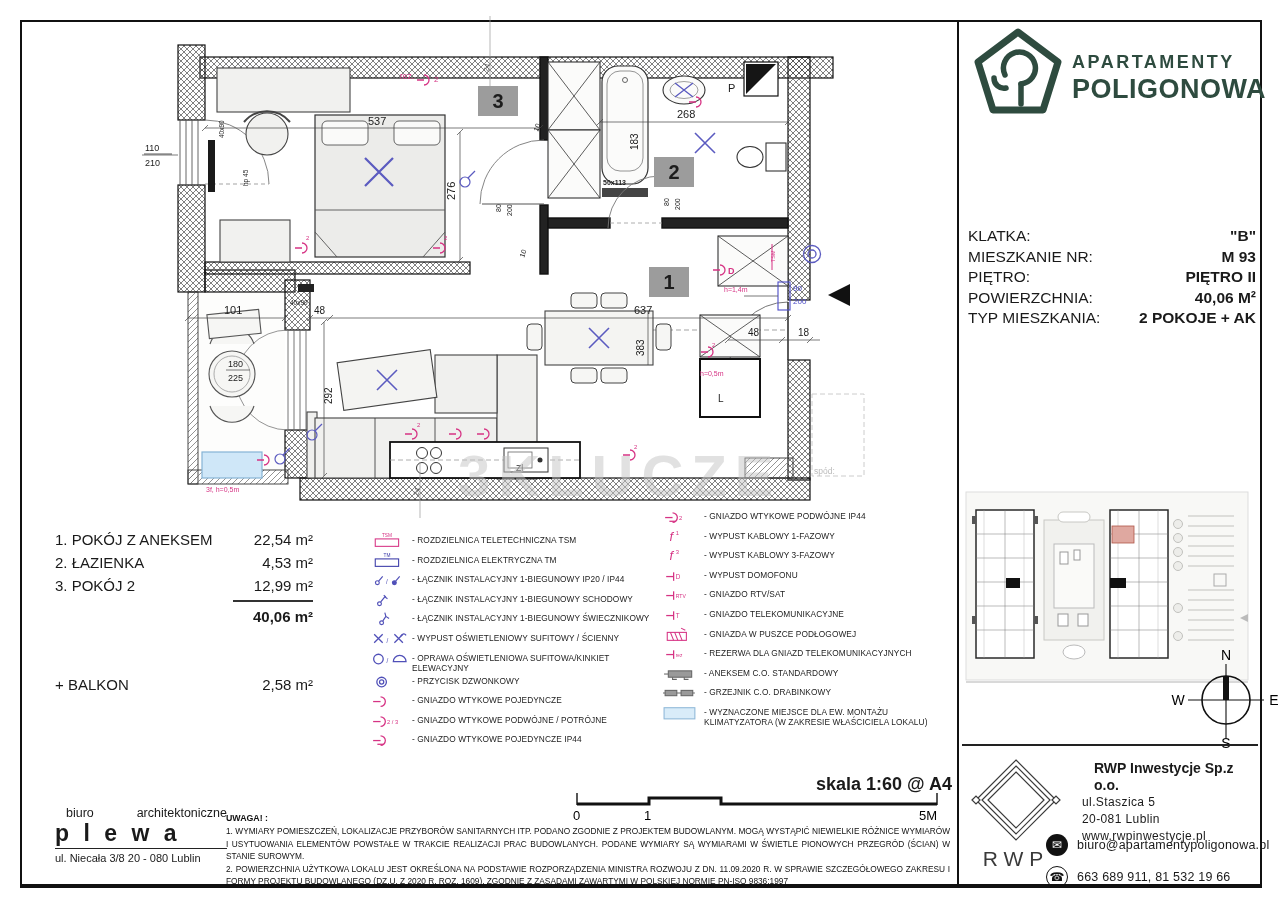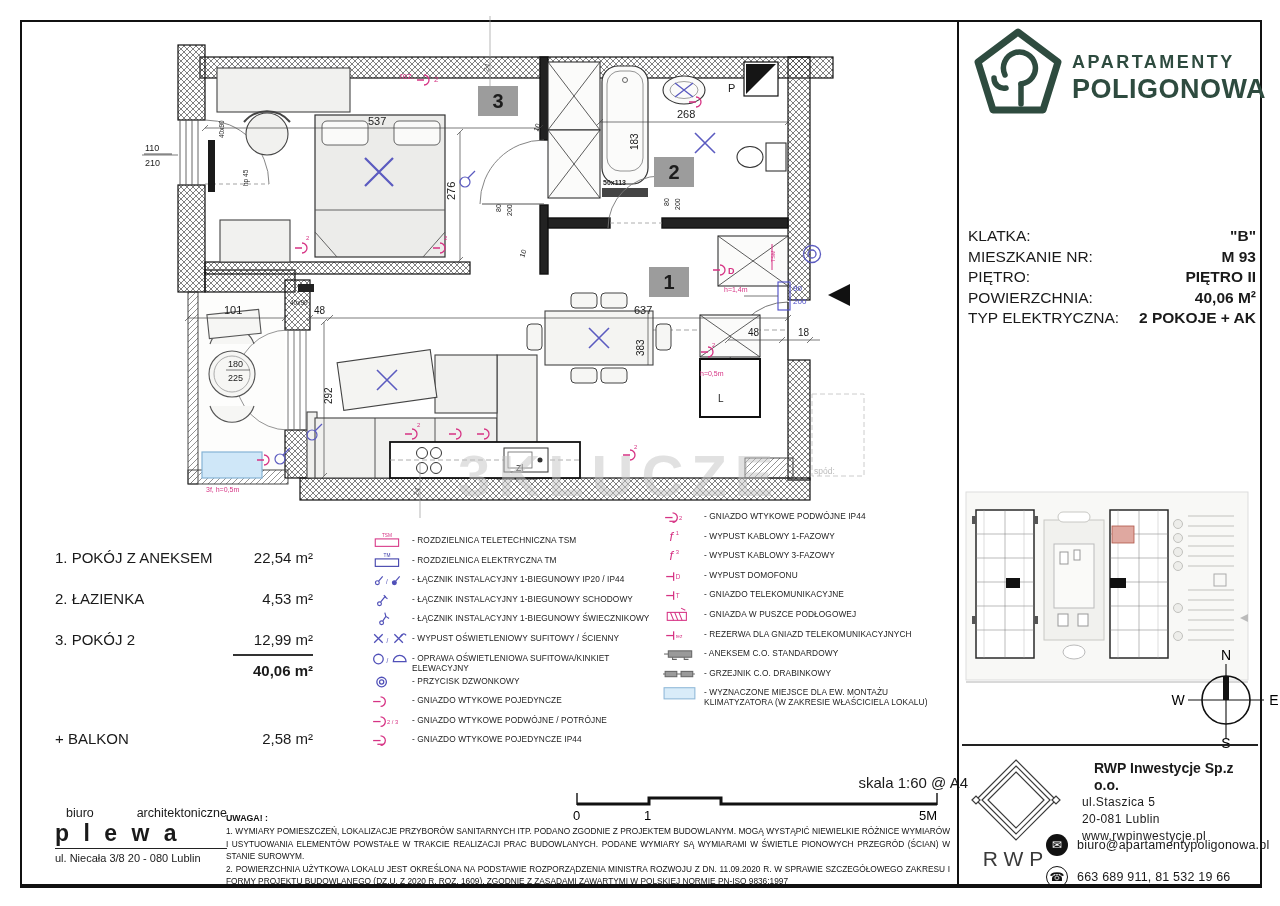--- a/index.html
+++ b/index.html
@@ -4,33 +4,33 @@
 <style>
   html,body{margin:0;padding:0;background:#fff;}
   .page{position:relative;width:1280px;height:906px;background:#fff;font-family:"Liberation Sans",sans-serif;color:#1a1a1a;overflow:hidden;}
   .frame{position:absolute;left:20px;top:20px;width:1238px;height:862px;border:2px solid #111;border-bottom-width:4px;}
   .vdiv{position:absolute;left:957px;top:20px;width:2px;height:864px;background:#111;}
   .hdiv-right{position:absolute;left:962px;top:744px;width:296px;height:2px;background:#222;}
   
   .plan-svg{position:absolute;left:172px;top:22px;width:780px;height:500px;overflow:visible;}
   
   .room-list{position:absolute;left:55px;top:528px;width:258px;font-size:15px;}
-  .rl-row{display:flex;justify-content:space-between;line-height:23px;margin-top:18px;}
+  .rl-row{display:flex;justify-content:space-between;line-height:23px;}
   .rl-rule{margin-left:auto;width:80px;height:0;border-top:2px solid #333;margin-top:3px;margin-bottom:3px;}
   .rl-total{display:flex;justify-content:flex-end;font-weight:bold;line-height:23px;}
   .rl-balcony{display:flex;justify-content:space-between;line-height:23px;margin-top:45px;}
   
   .legend-col{position:absolute;font-size:8.3px;color:#222;}
   .legend-left{left:366px;top:532px;width:288px;}
   .legend-right{left:658px;top:508px;width:296px;}
   .lg-row{display:flex;align-items:flex-start;min-height:19.6px;}
   .lg-sym{flex:0 0 46px;}
   .lg-sym svg{display:block;}
   .lg-txt{padding-top:3px;letter-spacing:0.1px;}
-  .skala{position:absolute;left:760px;top:774px;width:208px;text-align:right;font-weight:normal;font-size:15px;}
+  .skala{position:absolute;left:744px;top:774px;width:208px;text-align:right;font-weight:bold;font-size:18px;}
   .scalebar{position:absolute;left:565px;top:790px;width:382px;height:34px;}
   
   .notes{position:absolute;left:226px;top:812px;width:724px;font-size:8.3px;line-height:1.5;text-align:justify;color:#111;}
   .notes .nt{font-weight:bold;font-size:8.8px;}
   
   .architect{position:absolute;left:55px;top:806px;width:172px;}
   .arch-l1{font-size:12.5px;display:flex;justify-content:space-between;padding-left:11px;}
   .arch-name{font-size:23px;font-weight:bold;letter-spacing:4px;line-height:26px;border-bottom:1.5px solid #222;padding-bottom:2px;}
   .arch-addr{font-size:11px;margin-top:3px;}
   
@@ -516,20 +516,30 @@
             <text x="14" y="11.5" font-size="6" fill="#d63384">D</text>
           </svg>
         </span>
         <span class="lg-txt">- WYPUST DOMOFONU</span>
       </div>
       <div class="lg-row">
         <span class="lg-sym">
           <svg width="44" height="17" viewBox="0 0 36 16">
             <path d="M5 9 h7" stroke="#d63384" stroke-width="1.2"></path>
             <path d="M12 5 v8" stroke="#d63384" stroke-width="1.2"></path>
+            <text x="14" y="11" font-size="4.8" fill="#d63384">RTV</text>
+          </svg>
+        </span>
+        <span class="lg-txt">- GNIAZDO RTV/SAT</span>
+      </div>
+      <div class="lg-row">
+        <span class="lg-sym">
+          <svg width="44" height="17" viewBox="0 0 36 16">
+            <path d="M5 9 h7" stroke="#d63384" stroke-width="1.2"></path>
+            <path d="M12 5 v8" stroke="#d63384" stroke-width="1.2"></path>
             <text x="14" y="11.5" font-size="6" fill="#d63384">T</text>
           </svg>
         </span>
         <span class="lg-txt">- GNIAZDO TELEKOMUNIKACYJNE</span>
       </div>
       <div class="lg-row">
         <span class="lg-sym">
           <svg width="44" height="17" viewBox="0 0 36 16">
             <g stroke="#d63384" fill="none">
               <rect x="6" y="6" width="18" height="7.5"></rect>
@@ -634,21 +644,21 @@
       </div>
     <div class="info-row">
         <span>PIĘTRO:</span>
         <span class="v">PIĘTRO II</span>
       </div>
     <div class="info-row">
         <span>POWIERZCHNIA:</span>
         <span class="v">40,06 M²</span>
       </div>
     <div class="info-row">
-        <span>TYP ELEKTRYCZNA:</span>
+        <span>TYP MIESZKANIA:</span>
         <span class="v">2 POKOJE + AK</span>
       </div>
   </div>
 
   <svg class="siteplan" viewBox="0 0 298 212">
     <rect x="4" y="6" width="282" height="188" fill="#f8f8f6" stroke="#ddd"></rect>
     <path d="M4 196 H286" stroke="#ccc" stroke-width="1.5"></path>
 
     <g>
       <rect x="14" y="24" width="58" height="148" fill="#fff" stroke="#2a2a2a" stroke-width="1.5"></rect>

